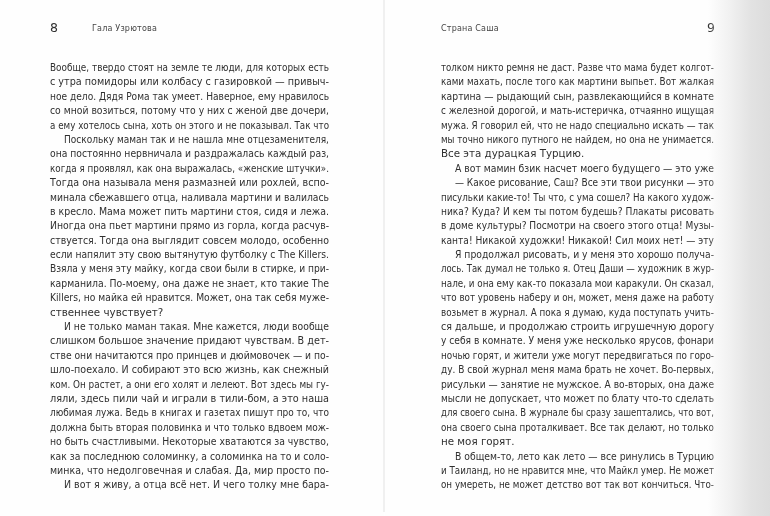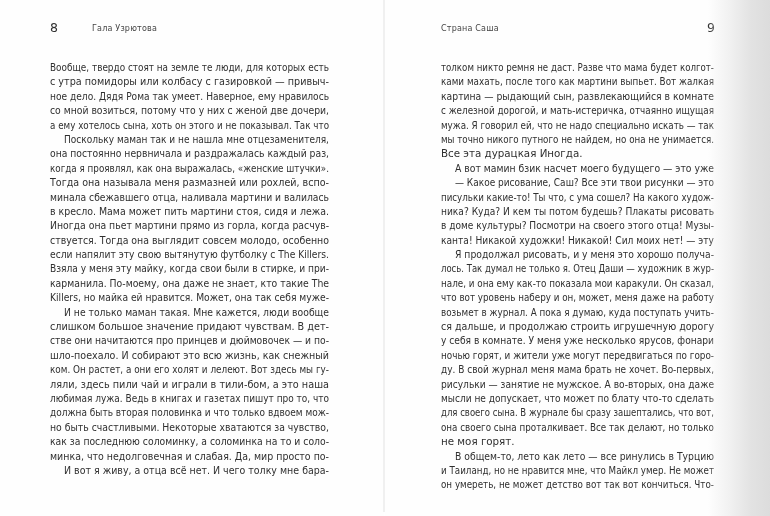--- a/index.html
+++ b/index.html
@@ -68,20 +68,21 @@
         <span class="line" style="transform-origin: left center; display: block; width: 327.188px; transform: scaleX(0.852722); padding-left: 0px; box-sizing: border-box;">когда я проявлял, как она выражалась, «женские штучки».</span>
         <span class="line" style="transform-origin: left center; display: block; width: 300.516px; transform: scaleX(0.928404); padding-left: 0px; box-sizing: border-box;">Тогда она называла меня размазней или рохлей, вспо-</span>
         <span class="line" style="transform-origin: left center; display: block; width: 311.672px; transform: scaleX(0.895172); padding-left: 0px; box-sizing: border-box;">минала сбежавшего отца, наливала мартини и валилась</span>
         <span class="line" style="transform-origin: left center; display: block; width: 305.172px; transform: scaleX(0.914239); padding-left: 0px; box-sizing: border-box;">в кресло. Мама может пить мартини стоя, сидя и лежа.</span>
         <span class="line" style="transform-origin: left center; display: block; width: 308.906px; transform: scaleX(0.903187); padding-left: 0px; box-sizing: border-box;">Иногда она пьет мартини прямо из горла, когда расчув-</span>
         <span class="line" style="transform-origin: left center; display: block; width: 306.031px; transform: scaleX(0.911672); padding-left: 0px; box-sizing: border-box;">ствуется. Тогда она выглядит совсем молодо, особенно</span>
         <span class="line" style="transform-origin: left center; display: block; width: 312.906px; transform: scaleX(0.891641); padding-left: 0px; box-sizing: border-box;">если напялит эту свою вытянутую футболку с The Killers.</span>
         <span class="line" style="transform-origin: left center; display: block; width: 315.844px; transform: scaleX(0.883348); padding-left: 0px; box-sizing: border-box;">Взяла у меня эту майку, когда свои были в стирке, и при-</span>
         <span class="line" style="transform-origin: left center; display: block; width: 309.016px; transform: scaleX(0.902867); padding-left: 0px; box-sizing: border-box;">карманила. По-моему, она даже не знает, кто такие The</span>
         <span class="line" style="transform-origin: left center; display: block; width: 312.5px; transform: scaleX(0.8928); padding-left: 0px; box-sizing: border-box;">Killers, но майка ей нравится. Может, она так себя муже-</span>
+        <span class="line last">ственнее чувствует?</span>
         <span class="line indent" style="transform-origin: left center; display: block; width: 310.536px; transform: scaleX(0.898448); padding-left: 15.5824px; box-sizing: border-box;">И не только маман такая. Мне кажется, люди вообще</span>
         <span class="line" style="transform-origin: left center; display: block; width: 297.953px; transform: scaleX(0.936389); padding-left: 0px; box-sizing: border-box;">слишком большое значение придают чувствам. В дет-</span>
         <span class="line" style="transform-origin: left center; display: block; width: 311.547px; transform: scaleX(0.895531); padding-left: 0px; box-sizing: border-box;">стве они начитаются про принцев и дюймовочек — и по-</span>
         <span class="line" style="transform-origin: left center; display: block; width: 301.25px; transform: scaleX(0.926141); padding-left: 0px; box-sizing: border-box;">шло-поехало. И собирают это всю жизнь, как снежный</span>
         <span class="line" style="transform-origin: left center; display: block; width: 324.641px; transform: scaleX(0.859412); padding-left: 0px; box-sizing: border-box;">ком. Он растет, а они его холят и лелеют. Вот здесь мы гу-</span>
         <span class="line" style="transform-origin: left center; display: block; width: 295.891px; transform: scaleX(0.942916); padding-left: 0px; box-sizing: border-box;">ляли, здесь пили чай и играли в тили-бом, а это наша</span>
         <span class="line" style="transform-origin: left center; display: block; width: 320.031px; transform: scaleX(0.87179); padding-left: 0px; box-sizing: border-box;">любимая лужа. Ведь в книгах и газетах пишут про то, что</span>
         <span class="line" style="transform-origin: left center; display: block; width: 319.656px; transform: scaleX(0.872813); padding-left: 0px; box-sizing: border-box;">должна быть вторая половинка и что только вдвоем мож-</span>
         <span class="line" style="transform-origin: left center; display: block; width: 308.672px; transform: scaleX(0.903872); padding-left: 0px; box-sizing: border-box;">но быть счастливыми. Некоторые хватаются за чувство,</span>
         <span class="line" style="transform-origin: left center; display: block; width: 309.875px; transform: scaleX(0.900363); padding-left: 0px; box-sizing: border-box;">как за последнюю соломинку, а соломинка на то и соло-</span>
@@ -97,21 +98,21 @@
       <span class="running-head">Страна Саша</span>
       <span class="folio">9</span>
     </div>
     <div class="text" id="right-text">
         <span class="line" style="transform-origin: left center; display: block; width: 324.922px; transform: scaleX(0.840202); padding-left: 0px; box-sizing: border-box;">толком никто ремня не даст. Разве что мама будет колгот-</span>
         <span class="line" style="transform-origin: left center; display: block; width: 318.953px; transform: scaleX(0.855925); padding-left: 0px; box-sizing: border-box;">ками махать, после того как мартини выпьет. Вот жалкая</span>
         <span class="line" style="transform-origin: left center; display: block; width: 303.562px; transform: scaleX(0.899321); padding-left: 0px; box-sizing: border-box;">картина — рыдающий сын, развлекающийся в комнате</span>
         <span class="line" style="transform-origin: left center; display: block; width: 318.656px; transform: scaleX(0.856723); padding-left: 0px; box-sizing: border-box;">с железной дорогой, и мать-истеричка, отчаянно ищущая</span>
         <span class="line" style="transform-origin: left center; display: block; width: 320.906px; transform: scaleX(0.850716); padding-left: 0px; box-sizing: border-box;">мужа. Я говорил ей, что не надо специально искать — так</span>
         <span class="line" style="transform-origin: left center; display: block; width: 321.797px; transform: scaleX(0.848361); padding-left: 0px; box-sizing: border-box;">мы точно никого путного не найдем, но она не унимается.</span>
-        <span class="line last">Все эта дурацкая Иногда.</span>
+        <span class="line last">Все эта дурацкая Турцию.</span>
         <span class="line indent" style="transform-origin: left center; display: block; width: 303.008px; transform: scaleX(0.900967); padding-left: 15.5389px; box-sizing: border-box;">А вот мамин бзик насчет моего будущего — это уже</span>
         <span class="line indent" style="transform-origin: left center; display: block; width: 312.593px; transform: scaleX(0.87334); padding-left: 16.0304px; box-sizing: border-box;">— Какое рисование, Саш? Все эти твои рисунки — это</span>
         <span class="line" style="transform-origin: left center; display: block; width: 323.203px; transform: scaleX(0.84467); padding-left: 0px; box-sizing: border-box;">писульки какие-то! Ты что, с ума сошел? На какого худож-</span>
         <span class="line" style="transform-origin: left center; display: block; width: 308.938px; transform: scaleX(0.883674); padding-left: 0px; box-sizing: border-box;">ника? Куда? И кем ты потом будешь? Плакаты рисовать</span>
         <span class="line" style="transform-origin: left center; display: block; width: 310.781px; transform: scaleX(0.878431); padding-left: 0px; box-sizing: border-box;">в доме культуры? Посмотри на своего этого отца! Музы-</span>
         <span class="line" style="transform-origin: left center; display: block; width: 308.844px; transform: scaleX(0.883942); padding-left: 0px; box-sizing: border-box;">канта! Никакой художки! Никакой! Сил моих нет! — эту</span>
         <span class="line indent" style="transform-origin: left center; display: block; width: 304.111px; transform: scaleX(0.897698); padding-left: 15.5954px; box-sizing: border-box;">Я продолжал рисовать, и у меня это хорошо получа-</span>
         <span class="line" style="transform-origin: left center; display: block; width: 331.016px; transform: scaleX(0.824734); padding-left: 0px; box-sizing: border-box;">лось. Так думал не только я. Отец Даши — художник в жур-</span>
         <span class="line" style="transform-origin: left center; display: block; width: 319.594px; transform: scaleX(0.854209); padding-left: 0px; box-sizing: border-box;">нале, и она ему как-то показала мои каракули. Он сказал,</span>
         <span class="line" style="transform-origin: left center; display: block; width: 320.625px; transform: scaleX(0.851462); padding-left: 0px; box-sizing: border-box;">что вот уровень наберу и он, может, меня даже на работу</span>

